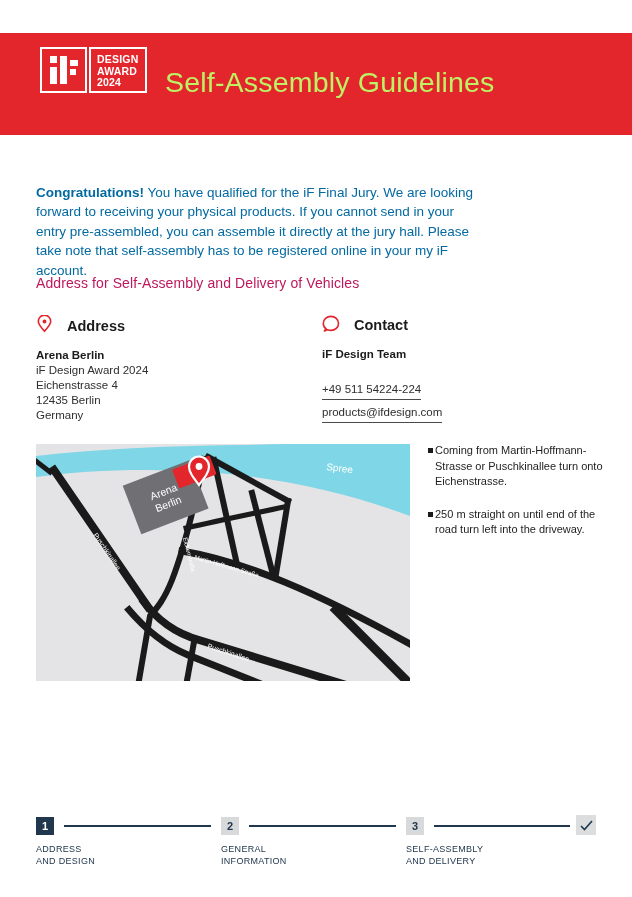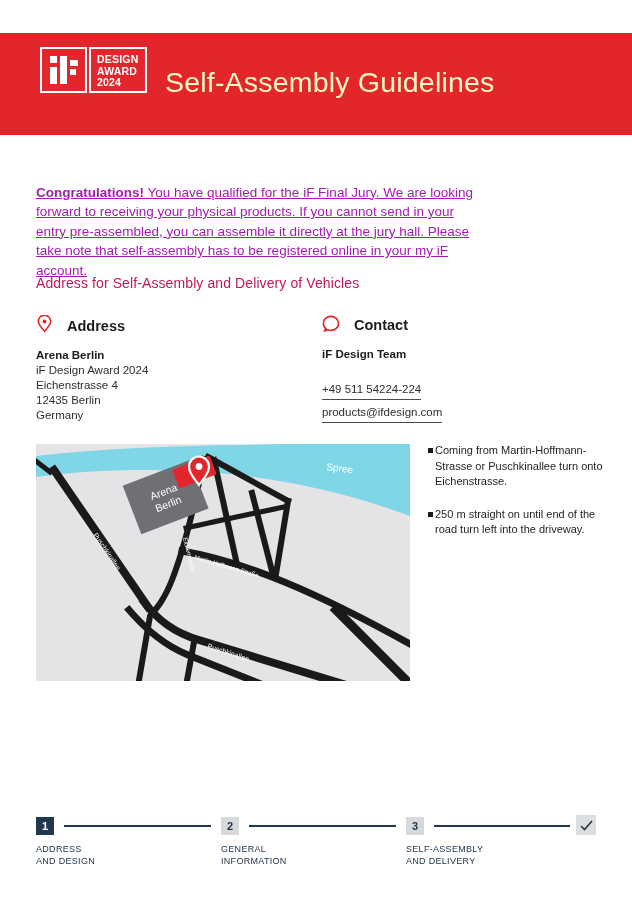--- a/index.html
+++ b/index.html
@@ -5,24 +5,24 @@
   html,body{margin:0;padding:0;background:#ffffff;}
   body{width:632px;height:897px;font-family:"Liberation Sans",sans-serif;-webkit-font-smoothing:antialiased;}
   .page{position:relative;width:632px;height:897px;background:#fff;overflow:hidden;}
 
   
   .header-band{position:absolute;left:0;top:33px;width:632px;height:102px;background:#e3262c;}
   .logo{position:absolute;left:40px;top:14px;display:flex;height:55px;}
   .logo-box{border:2.5px solid #ffffff;box-sizing:border-box;}
   .logo-if{width:47px;height:46px;display:flex;align-items:center;justify-content:center;margin-right:2px;}
   .logo-badge{width:58px;height:46px;color:#fff;font-size:10.5px;font-weight:bold;line-height:11.5px;padding:5px 0 0 6px;letter-spacing:.2px;box-sizing:border-box;}
-  .header-title{position:absolute;left:165px;top:33px;color:#fef9c3;font-size:28.5px;font-weight:400;letter-spacing:.2px;}
-
-  
-  .intro{position:absolute;left:36px;top:169px;width:445px;font-size:13.5px;line-height:19.5px;color:#a21caf;text-decoration:underline;}
+  .header-title{position:absolute;left:165px;top:33px;color:#bef264;font-size:28.5px;font-weight:400;letter-spacing:.2px;}
+
+  
+  .intro{position:absolute;left:36px;top:169px;width:445px;font-size:13.5px;line-height:19.5px;color:#0369a1;}
   .intro b{font-weight:bold;}
 
   .section-title{position:absolute;left:36px;top:266px;font-size:14px;font-weight:400;color:#be185d;letter-spacing:.1px;}
 
   
   .info-col{position:absolute;top:315px;}
   .info-head{display:flex;align-items:center;gap:14px;font-size:14.5px;font-weight:bold;color:#1b1b1b;}
   .addr-lines{margin-top:12px;font-size:11.5px;line-height:15px;color:#2e2e2e;}
   .addr-name{font-weight:bold;color:#1b1b1b;}
   .contact-links{margin-top:15px;}

